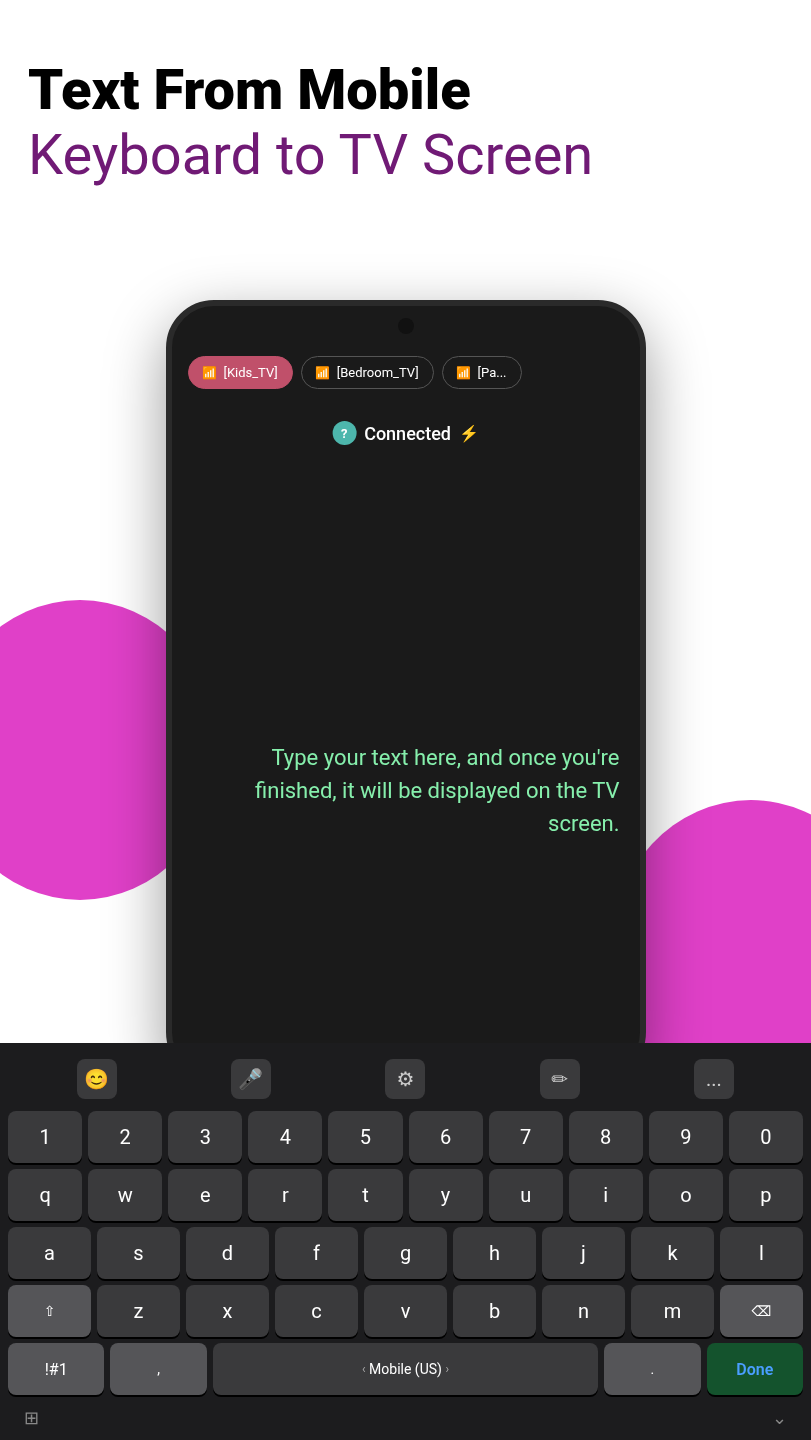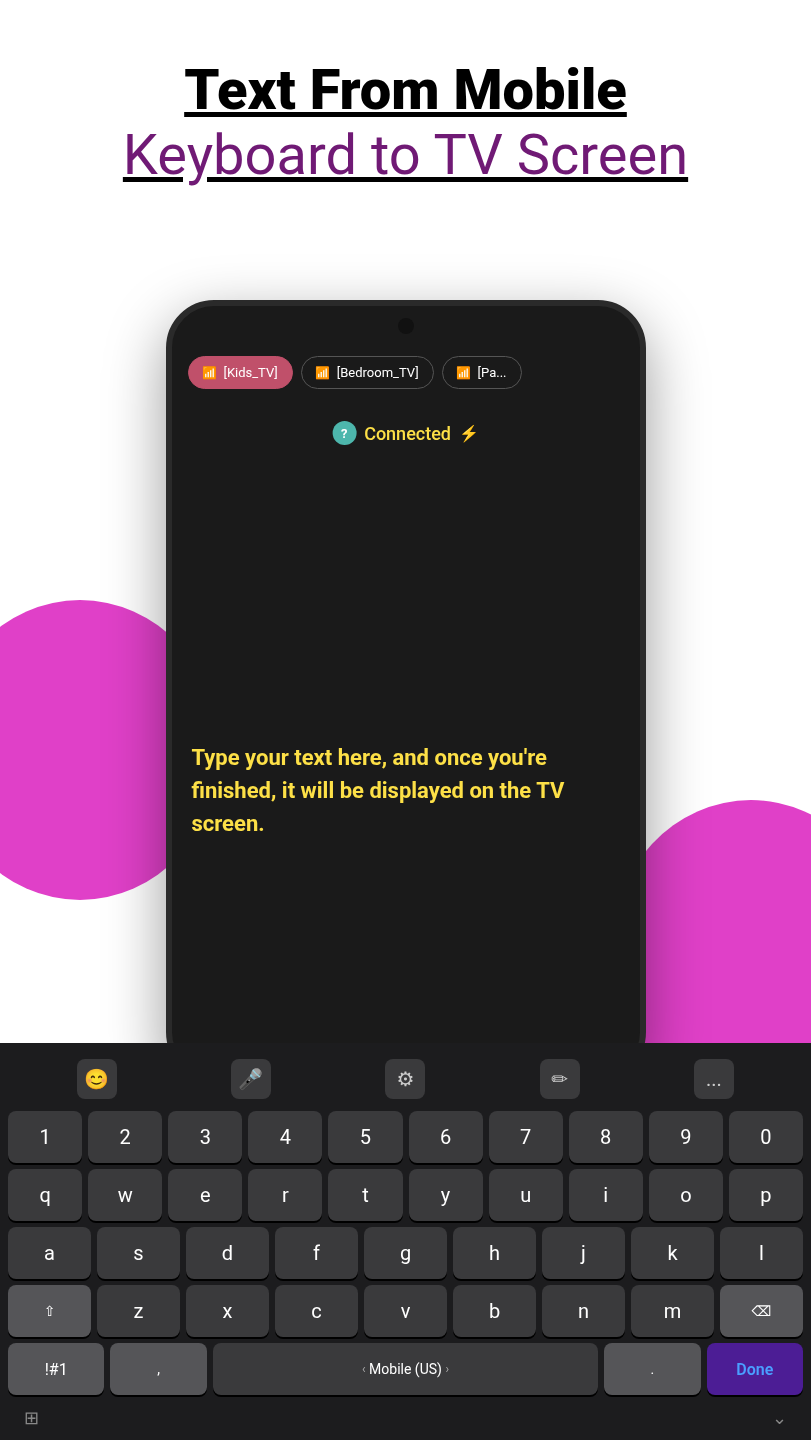--- a/index.html
+++ b/index.html
@@ -7,23 +7,21 @@
       width: 811px;
       height: 1440px;
       background: #ffffff;
       font-family: -apple-system, BlinkMacSystemFont, 'Segoe UI', Roboto, sans-serif;
       overflow: hidden;
       position: relative;
     }
 
     
     .header-section {
-      text-align: center;
-      padding: 60px 48px 20px;
-      text-decoration: underline;
+      padding: 60px 28px 20px;
     }
     .header-title {
       font-size: 56px;
       font-weight: 900;
       color: #000000;
       line-height: 1.1;
     }
     .header-subtitle {
       font-size: 56px;
       font-weight: 400;
@@ -133,21 +131,21 @@
       background: #4db6ac;
       border-radius: 50%;
       display: flex;
       align-items: center;
       justify-content: center;
       font-size: 13px;
       color: white;
       font-weight: bold;
     }
     .connected-text {
-      color: #fde047;
+      color: #ffffff;
       font-size: 18px;
       font-weight: 500;
     }
     .bluetooth-icon {
       color: #ffffff;
       font-size: 16px;
     }
 
     
     .type-text-area {
@@ -155,24 +153,24 @@
       top: 200px;
       left: 0;
       right: 0;
       bottom: 0;
       display: flex;
       align-items: center;
       justify-content: center;
       padding: 20px;
     }
     .type-text-content {
-      text-align: left;
-      color: #fde047;
+      text-align: right;
+      color: #86efac;
       font-size: 22px;
-      font-weight: 700;
+      font-weight: 400;
       line-height: 1.5;
     }
 
     
     .keyboard-container {
       position: absolute;
       bottom: 0;
       left: 0;
       right: 0;
       width: 811px;
@@ -229,21 +227,21 @@
       font-size: 14px;
       min-width: 70px;
     }
     .key.space {
       flex: 4;
       font-size: 14px;
       background: #3a3a3c;
     }
     .key.done {
       color: #4a9eff;
-      background: #4c1d95;
+      background: #14532d;
       font-weight: 600;
       font-size: 16px;
     }
     .key.shift {
       min-width: 80px;
       background: #555558;
     }
     .key.backspace {
       min-width: 80px;
       background: #555558;

